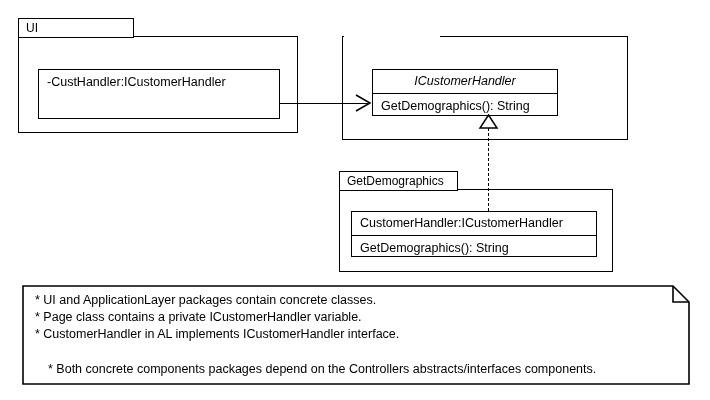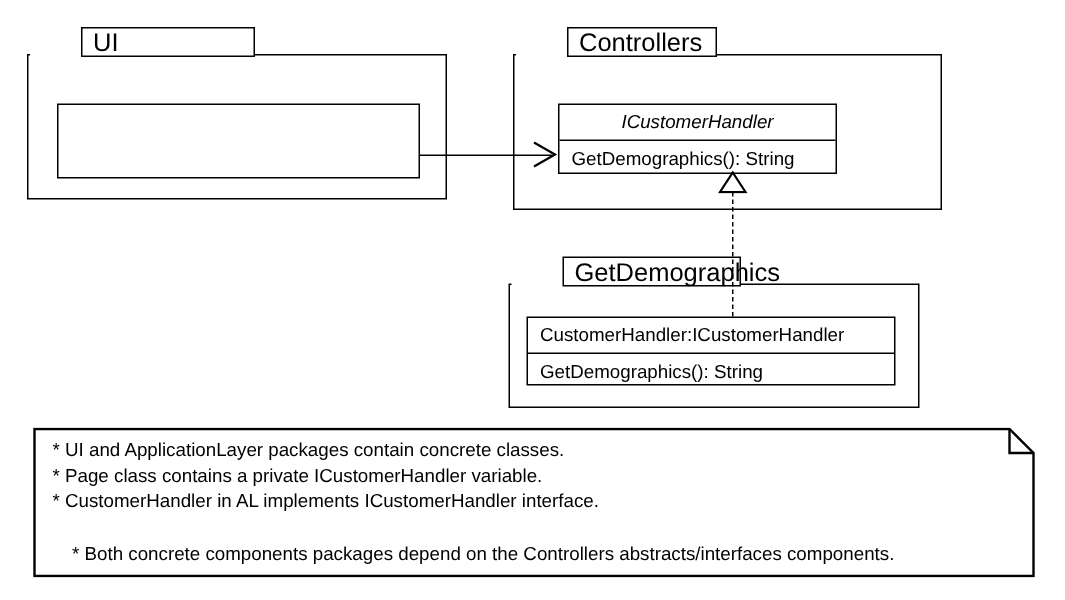--- a/index.html
+++ b/index.html
@@ -25,24 +25,23 @@
     background: #fff;
   }
   .pkg-tab {
     position: absolute;
     box-sizing: border-box;
     border: 1.5px solid #000;
     background: #fff;
     display: flex;
     align-items: center;
     padding-left: 7px;
-    font-size: 17px;
+    font-size: 12px;
     line-height: 1;
     z-index: 3;
-    margin-left: 36px;
   }
   .pkg-tab-mask {
     position: absolute;
     background: #fff;
     z-index: 2;
   }
   .cls {
     position: absolute;
     box-sizing: border-box;
     border: 1.5px solid #000;
@@ -108,27 +107,25 @@
 
 <div id="canvas">
 
   <div class="pkg" style="left:18px; top:36px; width:280px; height:97px;"></div>
   <div class="pkg-tab-mask" style="left:20px; top:35px; width:112px; height:4px;"></div>
   <div class="pkg-tab" style="left:18px; top:18px; width:116px; height:20px;">
     <span>UI</span>
   </div>
 
   <div class="cls" style="left:38px; top:69px; width:242px; height:50px;">
+    <div class="cls-row">-CustHandler:ICustomerHandler</div>
   </div>
 
   <div class="pkg" style="left:342px; top:36px; width:286px; height:104px;"></div>
   <div class="pkg-tab-mask" style="left:344px; top:35px; width:96px; height:4px;"></div>
-  <div class="pkg-tab" style="left:342px; top:18px; width:100px; height:20px;">
-    <span>Controllers</span>
-  </div>
 
   <div class="cls" style="left:372px; top:69px; width:186px; height:47px;">
     <div class="cls-name italic">ICustomerHandler</div>
     <div class="cls-row">GetDemographics(): String</div>
   </div>
 
   <div class="pkg" style="left:339px; top:189px; width:274px; height:83px;"></div>
   <div class="pkg-tab-mask" style="left:341px; top:188px; width:115px; height:4px;"></div>
   <div class="pkg-tab" style="left:339px; top:171px; width:119px; height:20px;">
     <span>GetDemographics</span>

